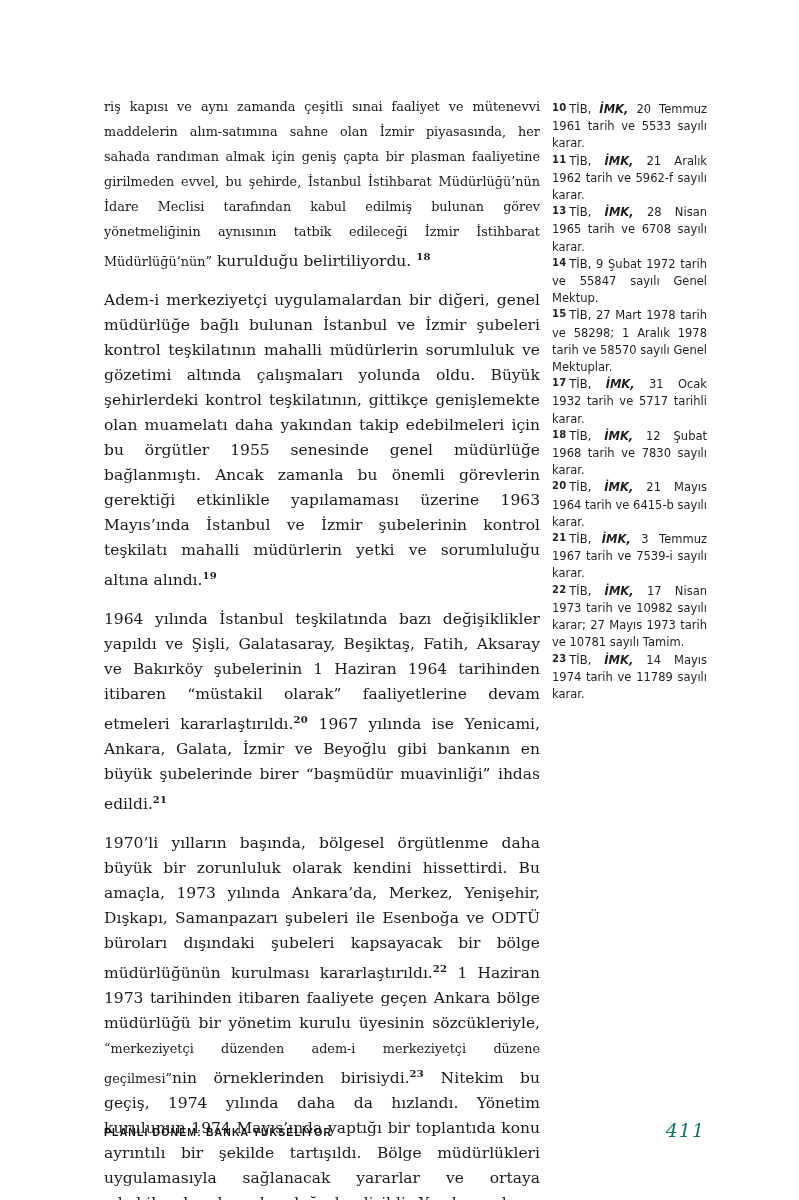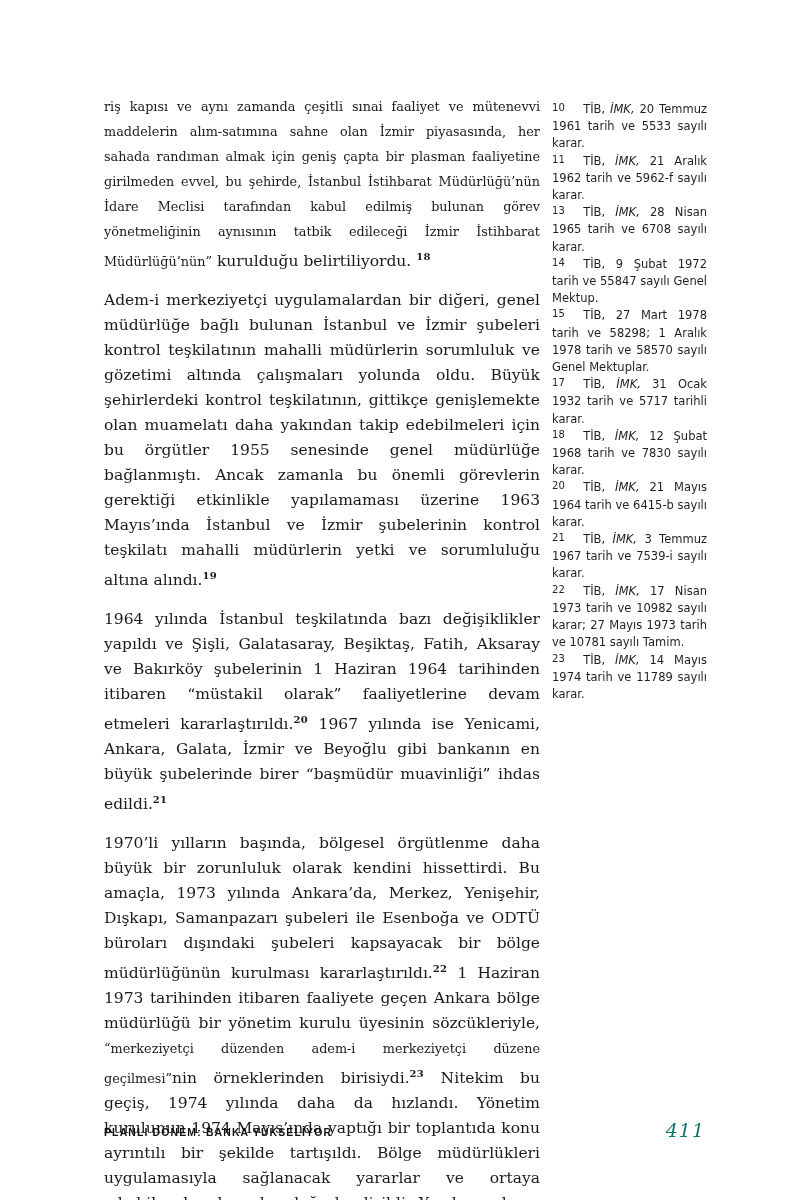--- a/index.html
+++ b/index.html
@@ -43,28 +43,28 @@
     top: 101px;
     width: 155px;
     font-family: "DejaVu Sans", "Liberation Sans", sans-serif;
     font-size: 11.5px;
     line-height: 17.2px;
     color: #1f1f1f;
     text-align: justify;
   }
   .footnote { margin: 0; }
   .fn-num {
-    font-weight: 400;
+    font-weight: 700;
     font-size: 10px;
     position: relative;
     top: -2px;
-    margin-right: 18px;
+    margin-right: 3px;
     letter-spacing: 0.2px;
   }
-  .fn-italic { font-style: italic; }
+  .fn-italic { font-style: italic; font-weight: bold; }
   
   .footer-title {
     position: absolute;
     left: 104px;
     top: 1126px;
     font-family: "Liberation Sans", sans-serif;
     font-weight: 700;
     font-size: 11px;
     letter-spacing: 1.2px;
     color: #111111;

